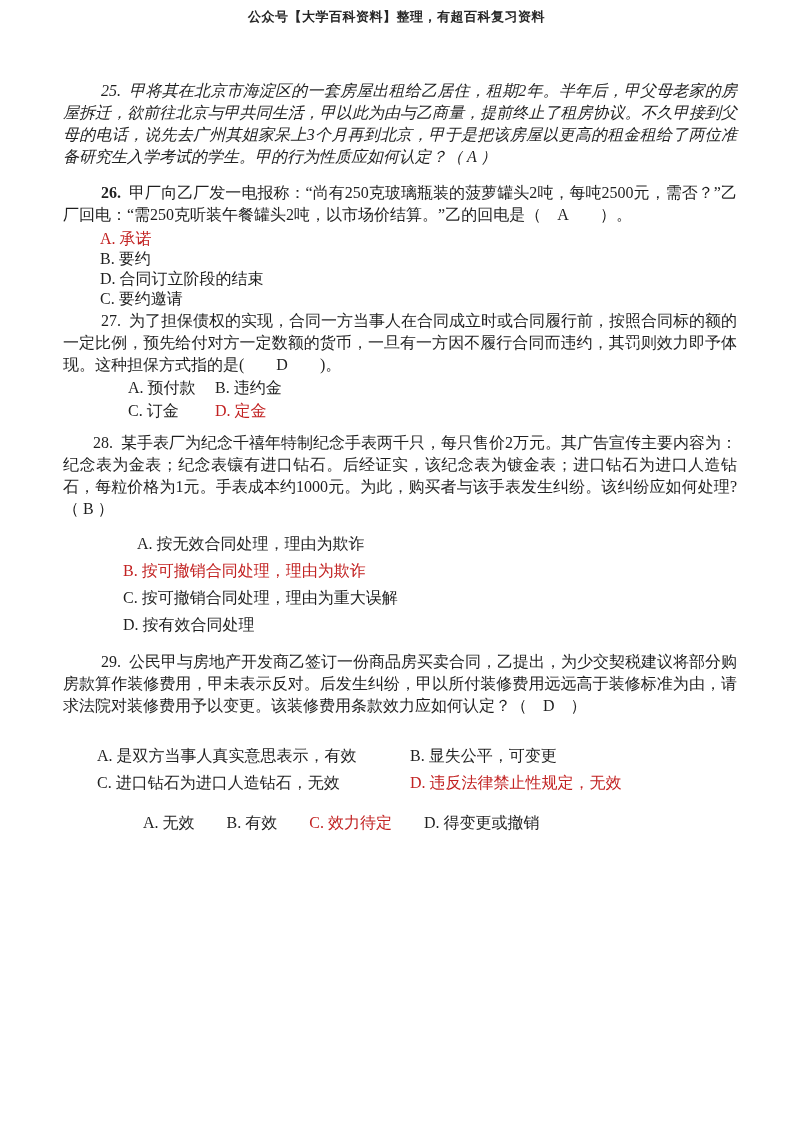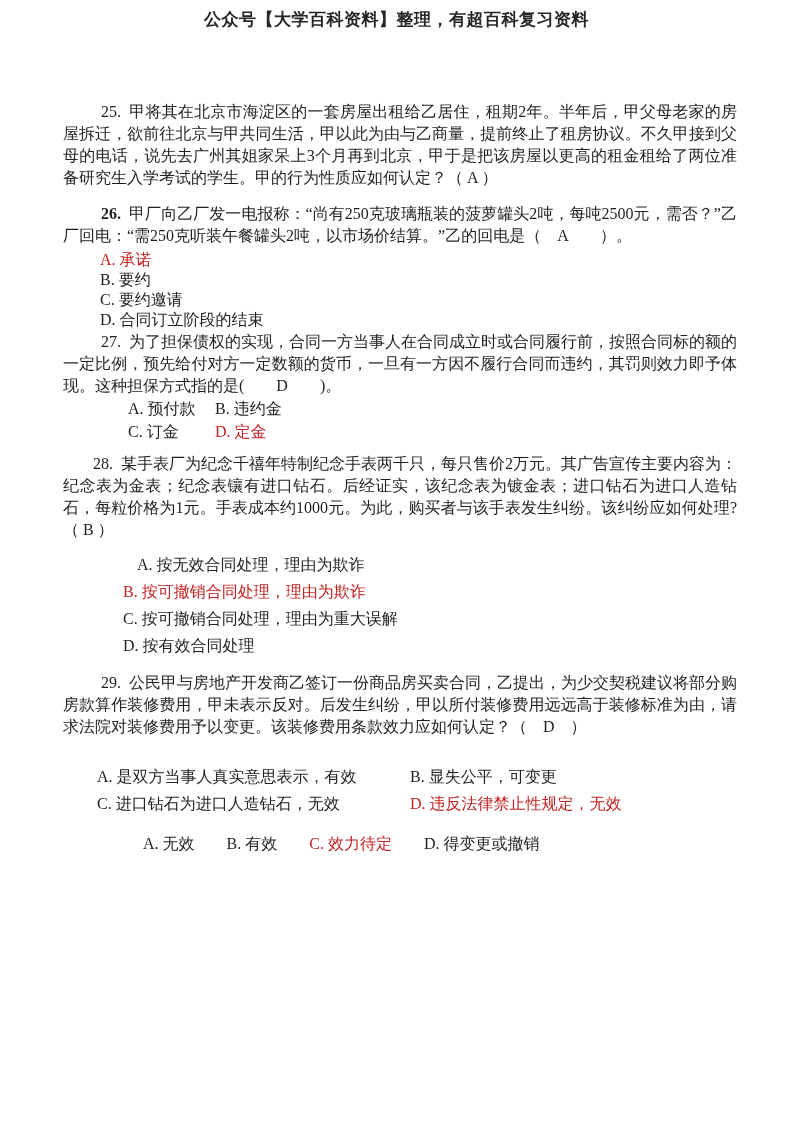--- a/index.html
+++ b/index.html
@@ -9,27 +9,27 @@
     background:#ffffff;
     color:#1f1f1f;
     font-family:"Liberation Serif","DejaVu Serif",serif;
     font-size:16px;
     overflow:hidden;
   }
   .header {
     padding-top:8px;
     text-align:center;
     font-weight:bold;
-    font-size:17px;
+    font-size:13px;
     letter-spacing:0.5px;
     color:#262626;
   }
   .content { padding:0 56px 0 63px; }
   .question { text-align:justify; }
-  .q25 { margin-top:70px; margin-bottom:14px; }
+  .q25 { margin-top:54px; margin-bottom:14px;font-style:italic; }
   .q26 { margin-bottom:1px; }
   .q27 { margin-bottom:10px; }
   .q28 { margin-bottom:13px; }
   .q29 { margin-bottom:16px; }
   .q30 { margin-bottom:0; }
   .stem { margin:0; line-height:22px; text-indent:38px; }
   .q28 .stem, .q30 .stem { text-indent:30px; }
   .qnum { margin-right:8px; }
   .q26 .qnum { font-weight:bold; }
   .red { color:#c22222; }
@@ -66,22 +66,22 @@
 
     <div class="question q25">
       <p class="stem"><span class="qnum">25.</span><span>甲将其在北京市海淀区的一套房屋出租给乙居住，租期2年。半年后，甲父母老家的房屋拆迁，欲前往北京与甲共同生活，甲以此为由与乙商量，提前终止了租房协议。不久甲接到父母的电话，说先去广州其姐家呆上3个月再到北京，甲于是把该房屋以更高的租金租给了两位准备研究生入学考试的学生。甲的行为性质应如何认定？（ A ）</span></p>
     </div>
 
     <div class="question q26">
       <p class="stem"><span class="qnum">26.</span><span>甲厂向乙厂发一电报称：“尚有250克玻璃瓶装的菠萝罐头2吨，每吨2500元，需否？”乙厂回电：“需250克听装午餐罐头2吨，以市场价结算。”乙的回电是（　A　　）。</span></p>
       <div class="options-v">
         <div class="opt red">A. 承诺</div>
         <div class="opt">B. 要约</div>
+        <div class="opt">D. 合同订立阶段的结束</div>
         <div class="opt">C. 要约邀请</div>
-        <div class="opt">D. 合同订立阶段的结束</div>
       </div>
     </div>
 
     <div class="question q27">
       <p class="stem"><span class="qnum">27.</span><span>为了担保债权的实现，合同一方当事人在合同成立时或合同履行前，按照合同标的额的一定比例，预先给付对方一定数额的货币，一旦有一方因不履行合同而违约，其罚则效力即予体现。这种担保方式指的是(　　D　　)。</span></p>
       <div class="options-grid">
         <div class="opt-row"><span class="col1">A. 预付款</span><span>B. 违约金</span></div>
         <div class="opt-row"><span class="col1">C. 订金</span><span class="red">D. 定金</span></div>
       </div>
     </div>

